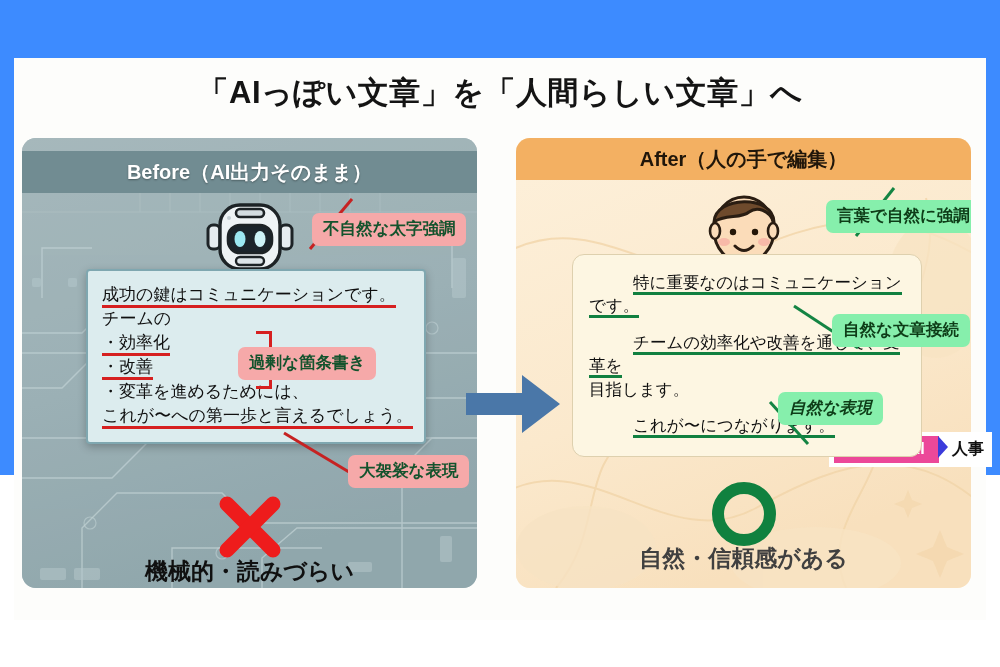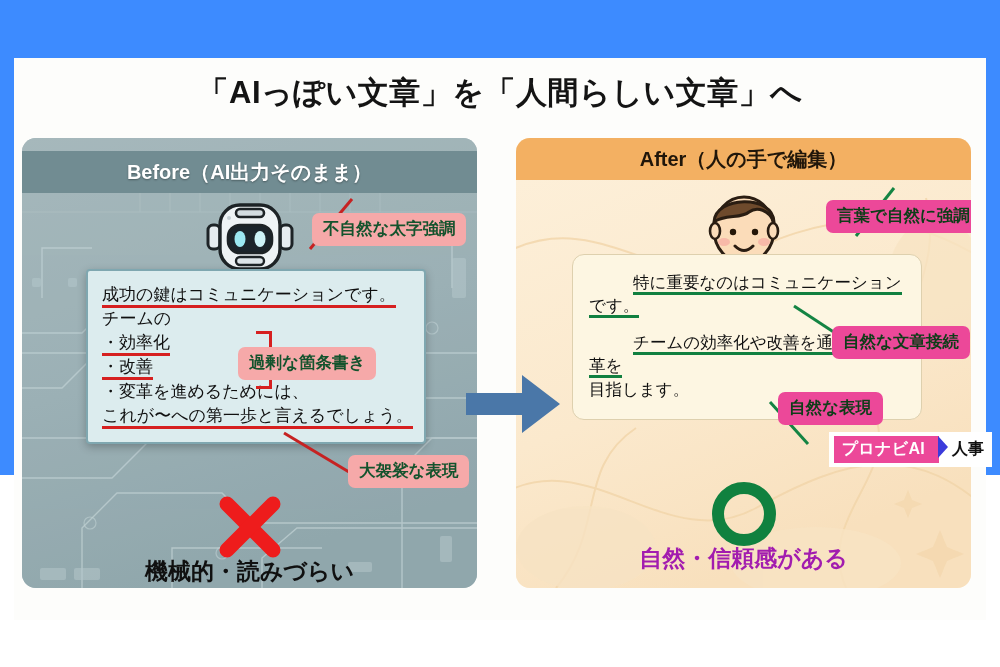--- a/index.html
+++ b/index.html
@@ -108,34 +108,34 @@
 
   
   .tag {
     position: absolute; z-index: 9;
     padding: 5px 11px 6px;
     border-radius: 7px;
     font-size: 16.5px; font-weight: bold;
     white-space: nowrap;
   }
   .tag-red   { background: #f6a9a9; color: #14532d; margin-left: 8px; }
-  .tag-green { background: #ec4899; color: #0e3d18; text-align: right; }
+  .tag-green { background: #86efac; color: #0e3d18; text-align: right; }
 
   .leader { position: absolute; z-index: 8; }
 
   
   .mark { position: absolute; left: 50%; transform: translateX(-50%); }
 
   .caption {
     position: absolute; left: 0; width: 100%;
     text-align: center; font-size: 23px; font-weight: bold;
     white-space: nowrap;
   }
   #cap-before { bottom: 14px; color: #101010; }
-  #cap-after  { bottom: 14px; color: #a21caf; }
+  #cap-after  { bottom: 14px; color: #404040; }
 
   
   #arrow {
     position: absolute; left: 452px; top: 315px;
     z-index: 10;
   }
 
   
   #logo {
     position: absolute; right: 8px; bottom: 8px;
@@ -320,35 +320,38 @@
         </svg>
 
         <div class="textcard" id="after-card">
           <div class="line">
             <span class="u-green">特に重要なのはコミュニケーションです。</span>
           </div>
           <div class="line">
             <span class="u-green">チームの効率化や改善を通して、変革を</span><br>
             <span>目指します。</span>
           </div>
+          <div class="line">
+            <span class="u-green">これが〜につながります。</span>
+          </div>
         </div>
 
         <svg class="leader" style="left:300px; top:2px;" width="90" height="66" viewBox="0 0 90 66">
           <path d="M78 6 L40 54" stroke="#148443" stroke-width="3" fill="none"></path>
         </svg>
         <svg class="leader" style="left:270px; top:120px;" width="90" height="60" viewBox="0 0 90 60">
           <path d="M8 6 L72 48" stroke="#148443" stroke-width="3" fill="none"></path>
         </svg>
         <svg class="leader" style="left:228px; top:218px;" width="80" height="58" viewBox="0 0 80 58">
           <path d="M26 4 L64 46" stroke="#148443" stroke-width="3" fill="none"></path>
         </svg>
 
         <div class="tag tag-green" style="left:310px; top:20px;">言葉で自然に強調</div>
-        <div class="tag tag-green" style="left:316px; top:146px;">自然な文章接続</div>
-        <div class="tag tag-green" style="left:262px; top:212px;">自然な表現</div>
+        <div class="tag tag-green" style="left:316px; top:134px;">自然な文章接続</div>
+        <div class="tag tag-green" style="left:262px; top:212px;font-style:italic;">自然な表現</div>
 
         <svg class="mark" style="top:298px;" width="72" height="72" viewBox="0 0 72 72">
           <circle cx="36" cy="36" r="26" fill="none" stroke="#10813f" stroke-width="12"></circle>
         </svg>
 
         <div class="caption" id="cap-after">自然・信頼感がある</div>
       </div>
     </div>
 
     <svg id="arrow" width="96" height="62" viewBox="0 0 96 62">

